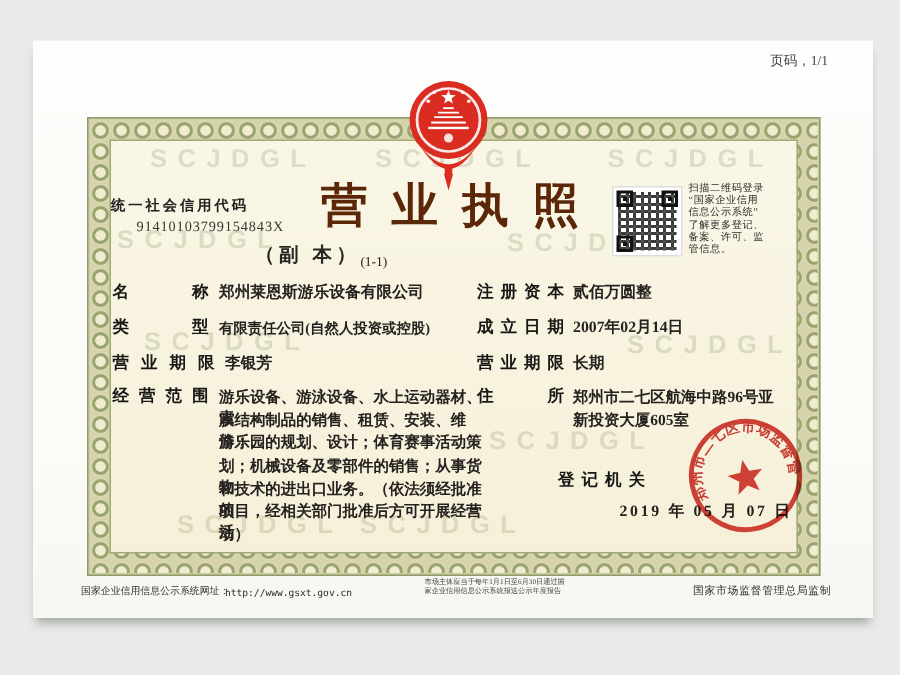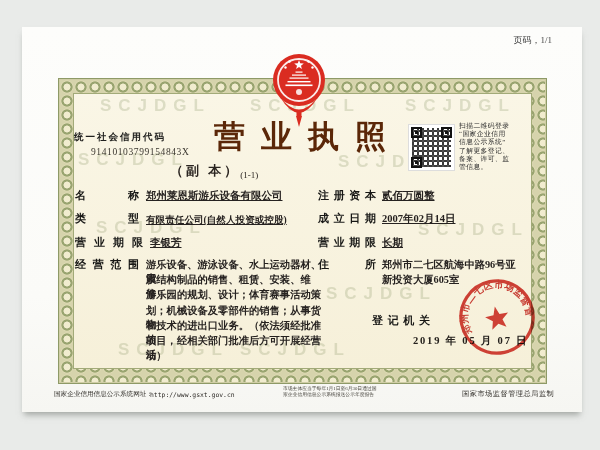--- a/index.html
+++ b/index.html
@@ -37,21 +37,21 @@
                        repeating-linear-gradient(90deg,#1a1a1a 0 2px,transparent 2px 5px);
       background-blend-mode:screen;}
   .fp{position:absolute;width:11px;height:11px;border:2px solid #111;padding:2px;background:#111;
       background-clip:content-box;box-sizing:border-box;}
   .fp.tl{left:2px;top:2px}.fp.tr{right:2px;top:2px}.fp.bl{left:2px;bottom:2px}
   .qr-caption{left:459px;top:122px;width:56px;font-size:6.8px;line-height:8.2px;color:#2b2b2b;letter-spacing:.4px;}
   
   .flabel{font-family:"Liberation Sans",sans-serif;font-weight:bold;font-size:11px;color:#171715;
           display:inline-block;text-align:justify;text-align-last:justify;line-height:13px;}
   .w64{width:64px;} .w68{width:68px;} .w58{width:58px;}
-  .fval{font-size:10.5px;font-weight:bold;color:#262220;line-height:13px;text-decoration:underline;}
+  .fval{font-size:10.5px;font-weight:bold;color:#262220;line-height:13px;}
   .multiline div{height:15.2px;font-size:10.3px;font-weight:bold;color:#262220;}
   .addr div{height:15.2px;font-size:10.3px;font-weight:bold;color:#262220;}
   .auth-label{left:372px;top:314px;}
   .issue-date{left:413px;top:334px;width:140px;font-size:10.5px;font-weight:bold;letter-spacing:1.8px;color:#25211d;}
   
   .seal{left:456px;top:276px;width:82px;height:82px;transform:rotate(-12deg);opacity:.88;mix-blend-mode:multiply;z-index:6;}
   
   .f-site-label{left:54px;top:390px;font-size:6.6px;color:#33302b;}
   .f-site-url{left:150px;top:391px;font-family:"DejaVu Sans Mono","Liberation Mono",monospace;font-size:6.4px;color:#2e2b27;}
   .f-notice{left:283px;top:386px;width:128px;font-size:4.8px;line-height:6px;color:#43403a;}

